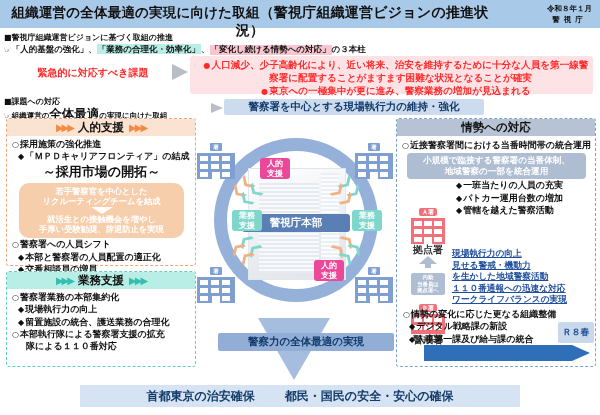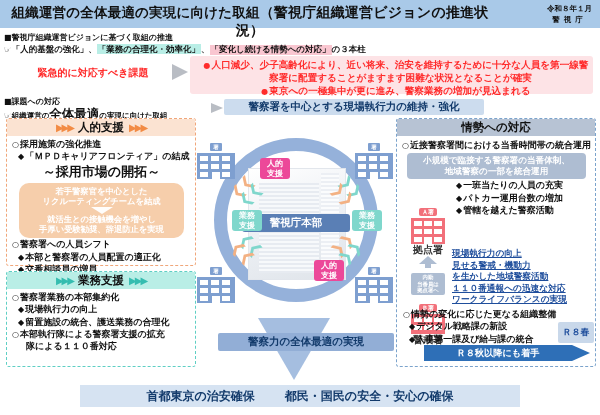--- a/index.html
+++ b/index.html
@@ -292,21 +292,20 @@
 
   <div style="position:absolute;left:402px;top:308px;width:192px;">
     <div class="li-o">情勢の変化に応じた更なる組織整備</div>
     <div class="li-d">デジタル戦略課の新設</div>
     <div class="li-d">人事第一課及び給与課の統合</div>
   </div>
   <div class="r8-badge">Ｒ８春</div>
   <div class="r8-banner">
     <div class="bar"></div>
     <div class="tip"></div>
-    <span>Ｒ８秋以降にも着手</span>
   </div>
 
   <div class="center">
     <div class="ring"></div>
     <div class="hq-img"></div>
     <div class="hq-label">警視庁本部</div>
 
     <div class="sta" style="left:0px;top:12px;">
       <span class="lab">署</span>
       <div class="box">

